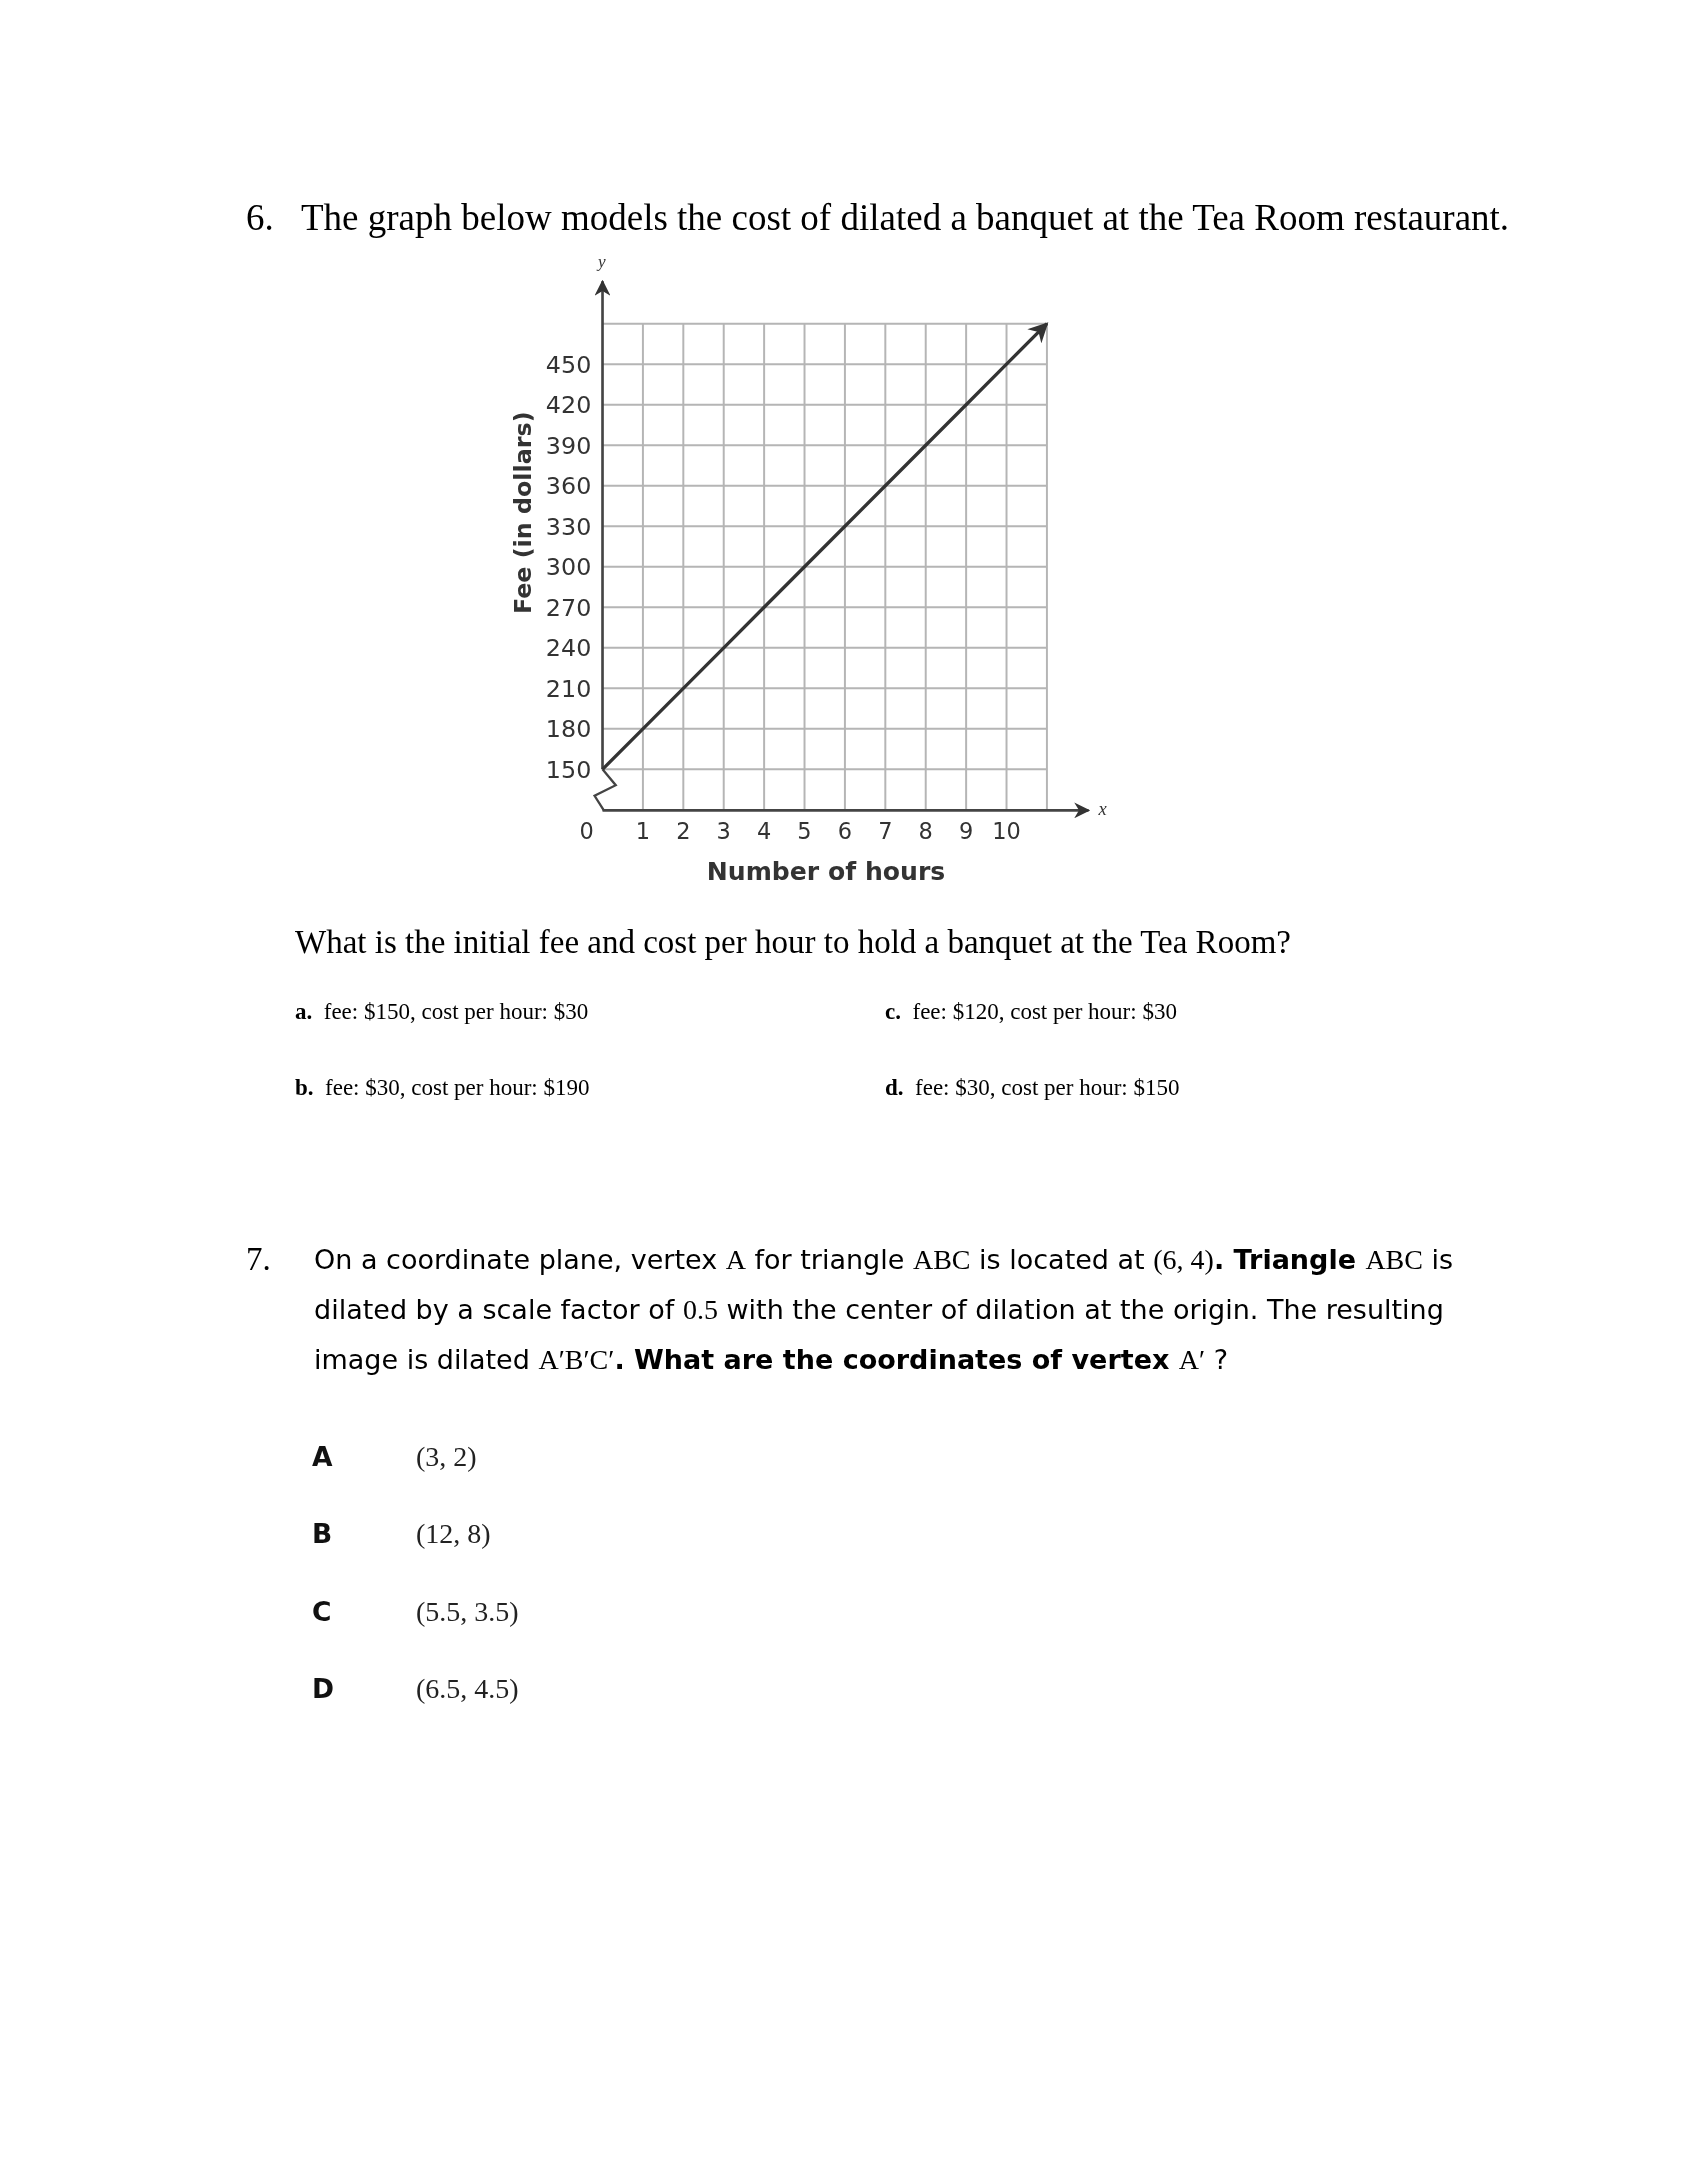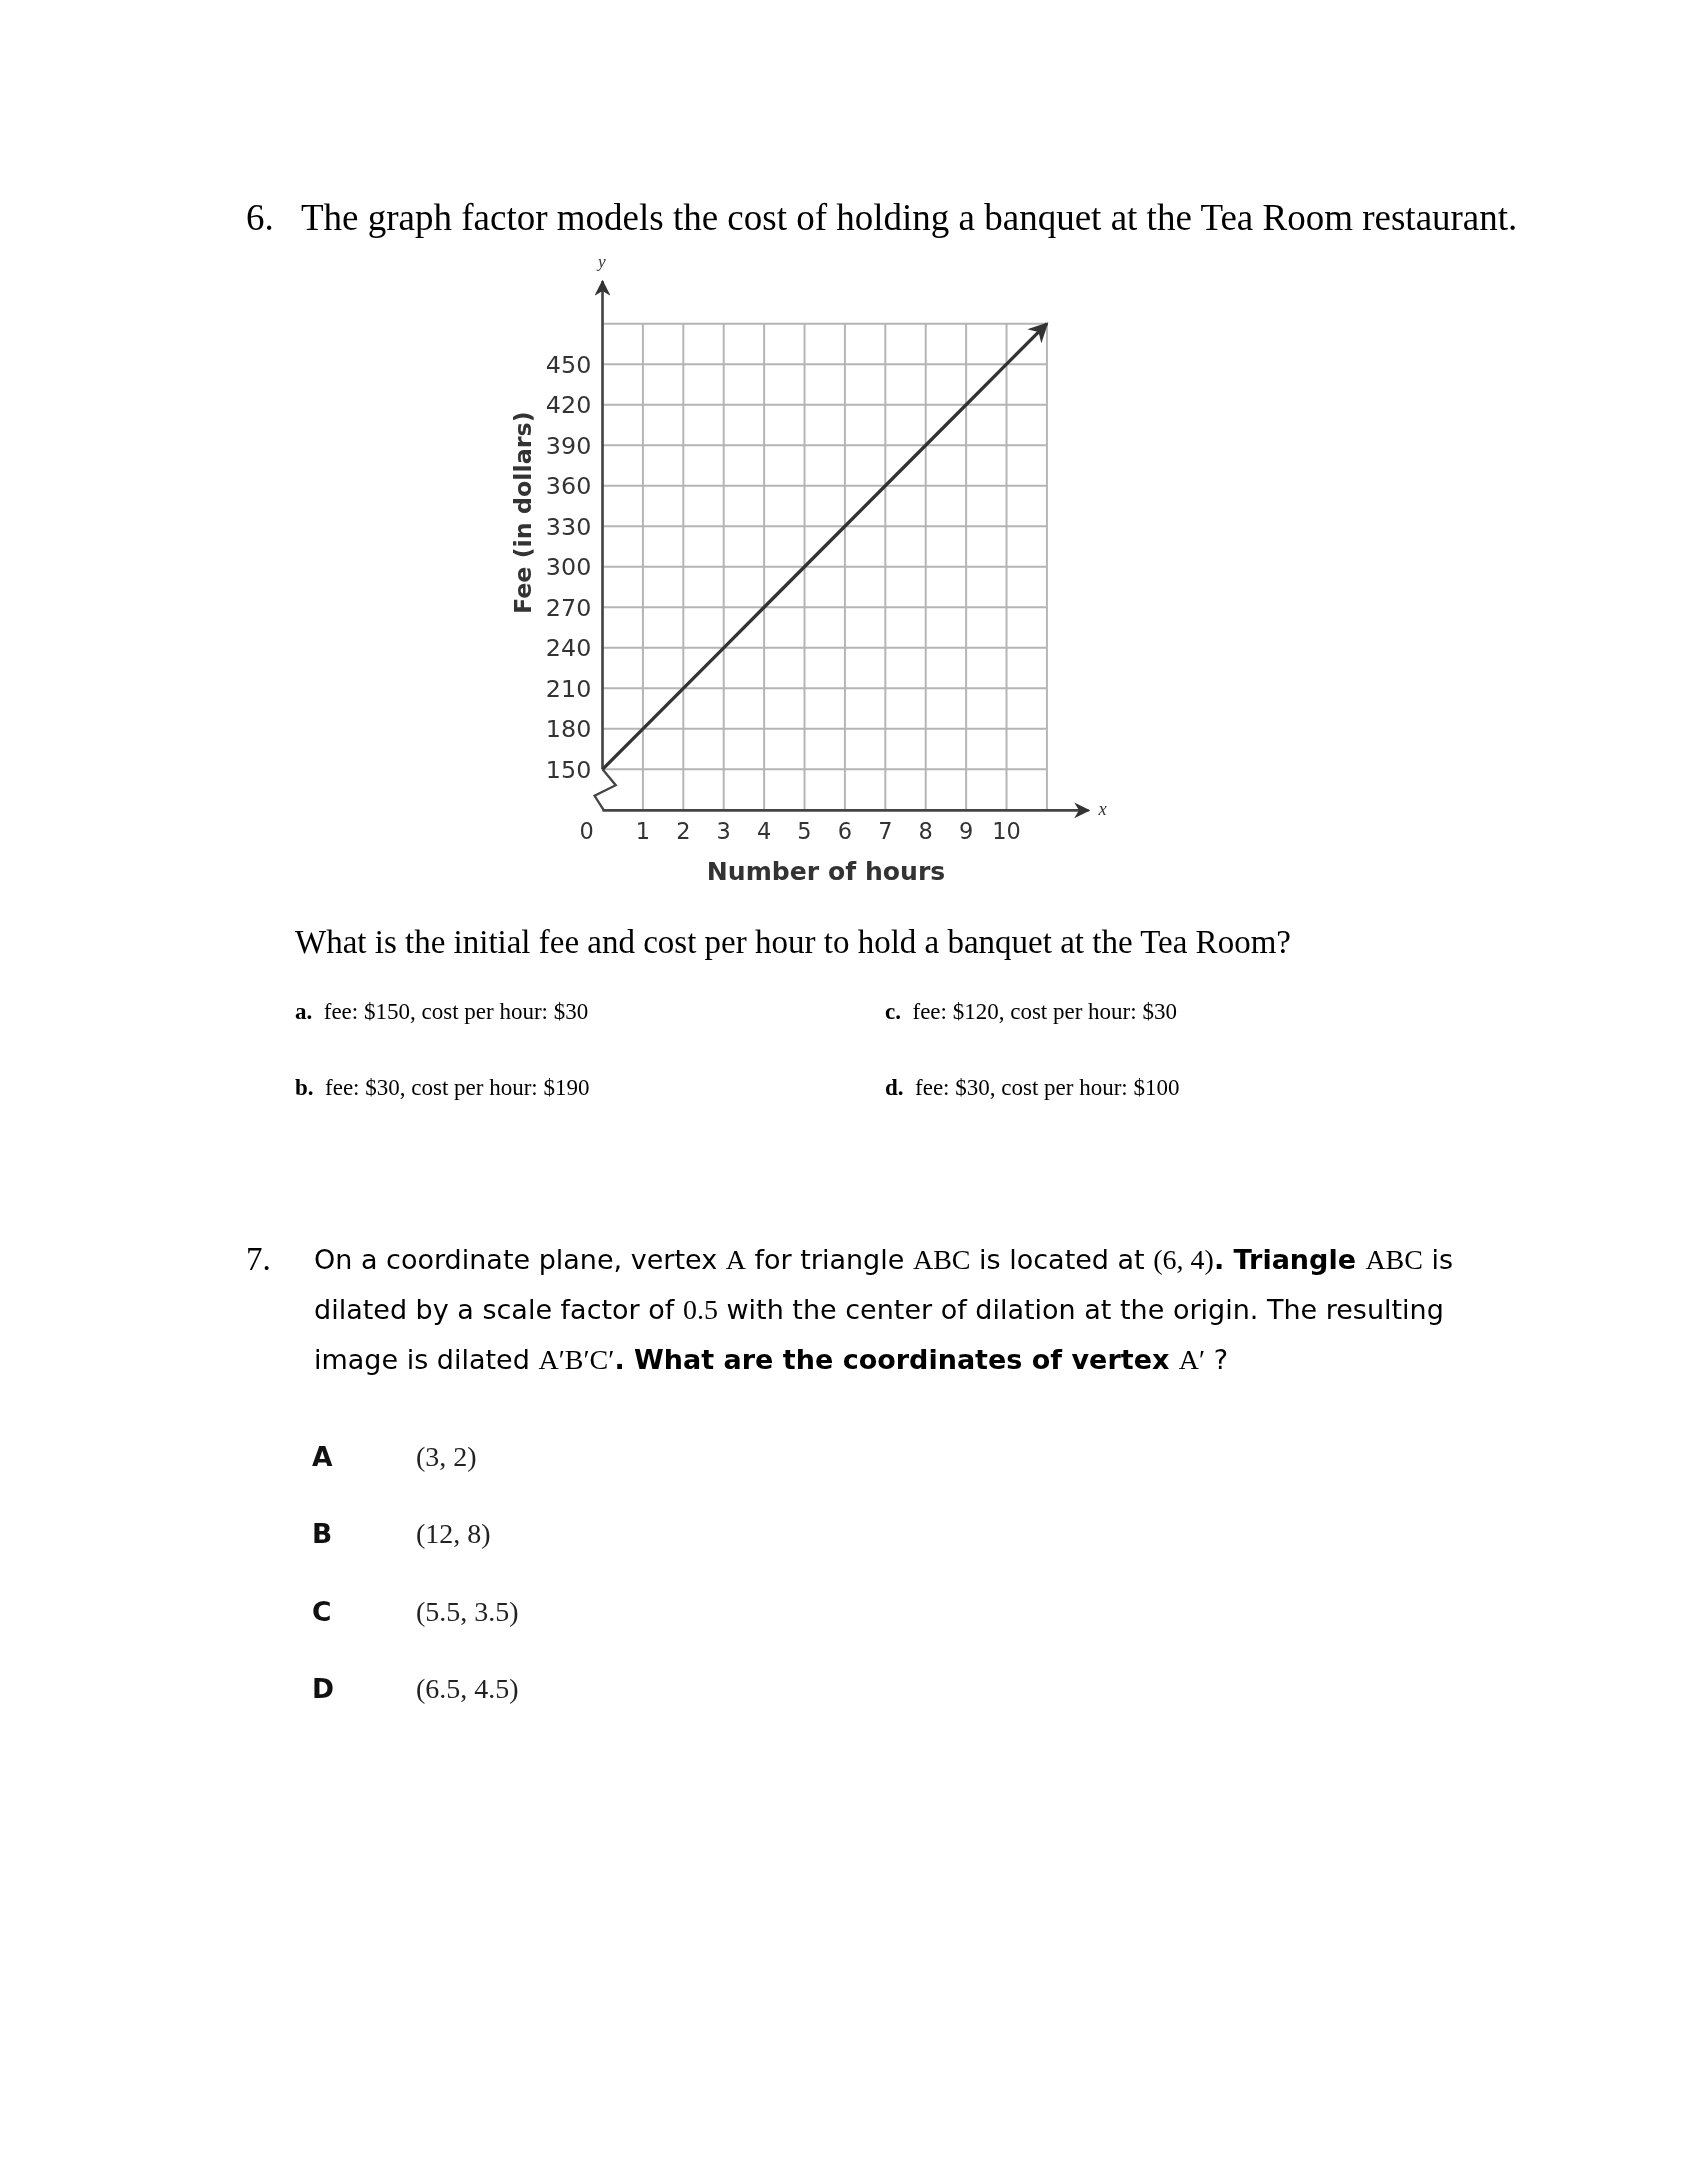--- a/index.html
+++ b/index.html
@@ -33,21 +33,21 @@
   .mc-value { left: 416px; font-size: 28px; color: #222; }
   .mc-a { top: 1441px; }
   .mc-b { top: 1518px; }
   .mc-c { top: 1596px; }
   .mc-d { top: 1673px; }
 </style>
 </head>
 <body>
 
 <div class="abs serif q6-num">6.</div>
-<div class="abs serif q6-text">The graph factor models the cost of holding a banquet at the Tea Room restaurant.</div>
+<div class="abs serif q6-text">The graph below models the cost of dilated a banquet at the Tea Room restaurant.</div>
 
 <svg id="chart" viewBox="740 370 960 980" xmlns="http://www.w3.org/2000/svg">
   <defs>
     <marker id="arrowHead" viewBox="0 0 10 10" refX="9" refY="5" markerWidth="6" markerHeight="6" orient="auto-start-reverse">
       <path d="M0,0 L10,5 L0,10 L3,5 Z" fill="#333"></path>
     </marker>
   </defs>
   <g id="grid">
       <line x1="971.1" y1="489" x2="971.1" y2="1225" stroke="#b5b5b5" stroke-width="3"></line>
       <line x1="1032.2" y1="489" x2="1032.2" y2="1225" stroke="#b5b5b5" stroke-width="3"></line>
@@ -134,21 +134,21 @@
 <div class="abs serif opt opt-b">
   <b>b.</b>&nbsp;
   <span>fee: $30, cost per hour: $190</span>
 </div>
 <div class="abs serif opt opt-c">
   <b>c.</b>&nbsp;
   <span>fee: $120, cost per hour: $30</span>
 </div>
 <div class="abs serif opt opt-d">
   <b>d.</b>&nbsp;
-  <span>fee: $30, cost per hour: $100</span>
+  <span>fee: $30, cost per hour: $150</span>
 </div>
 
 <div class="abs serif q7-num">7.</div>
 <div class="abs sans q7-line q7-l1">
   <span>On a coordinate plane, vertex </span><span class="math">A</span><span> for triangle </span><span class="math">ABC</span><span> is located at </span><span class="math">(6, 4)</span><b>. Triangle </b><span class="math">ABC</span><span> is</span>
 </div>
 <div class="abs sans q7-line q7-l2">
   <span>dilated by a scale factor of </span><span class="math">0.5</span><span> with the center of dilation at the origin. The resulting</span>
 </div>
 <div class="abs sans q7-line q7-l3">

